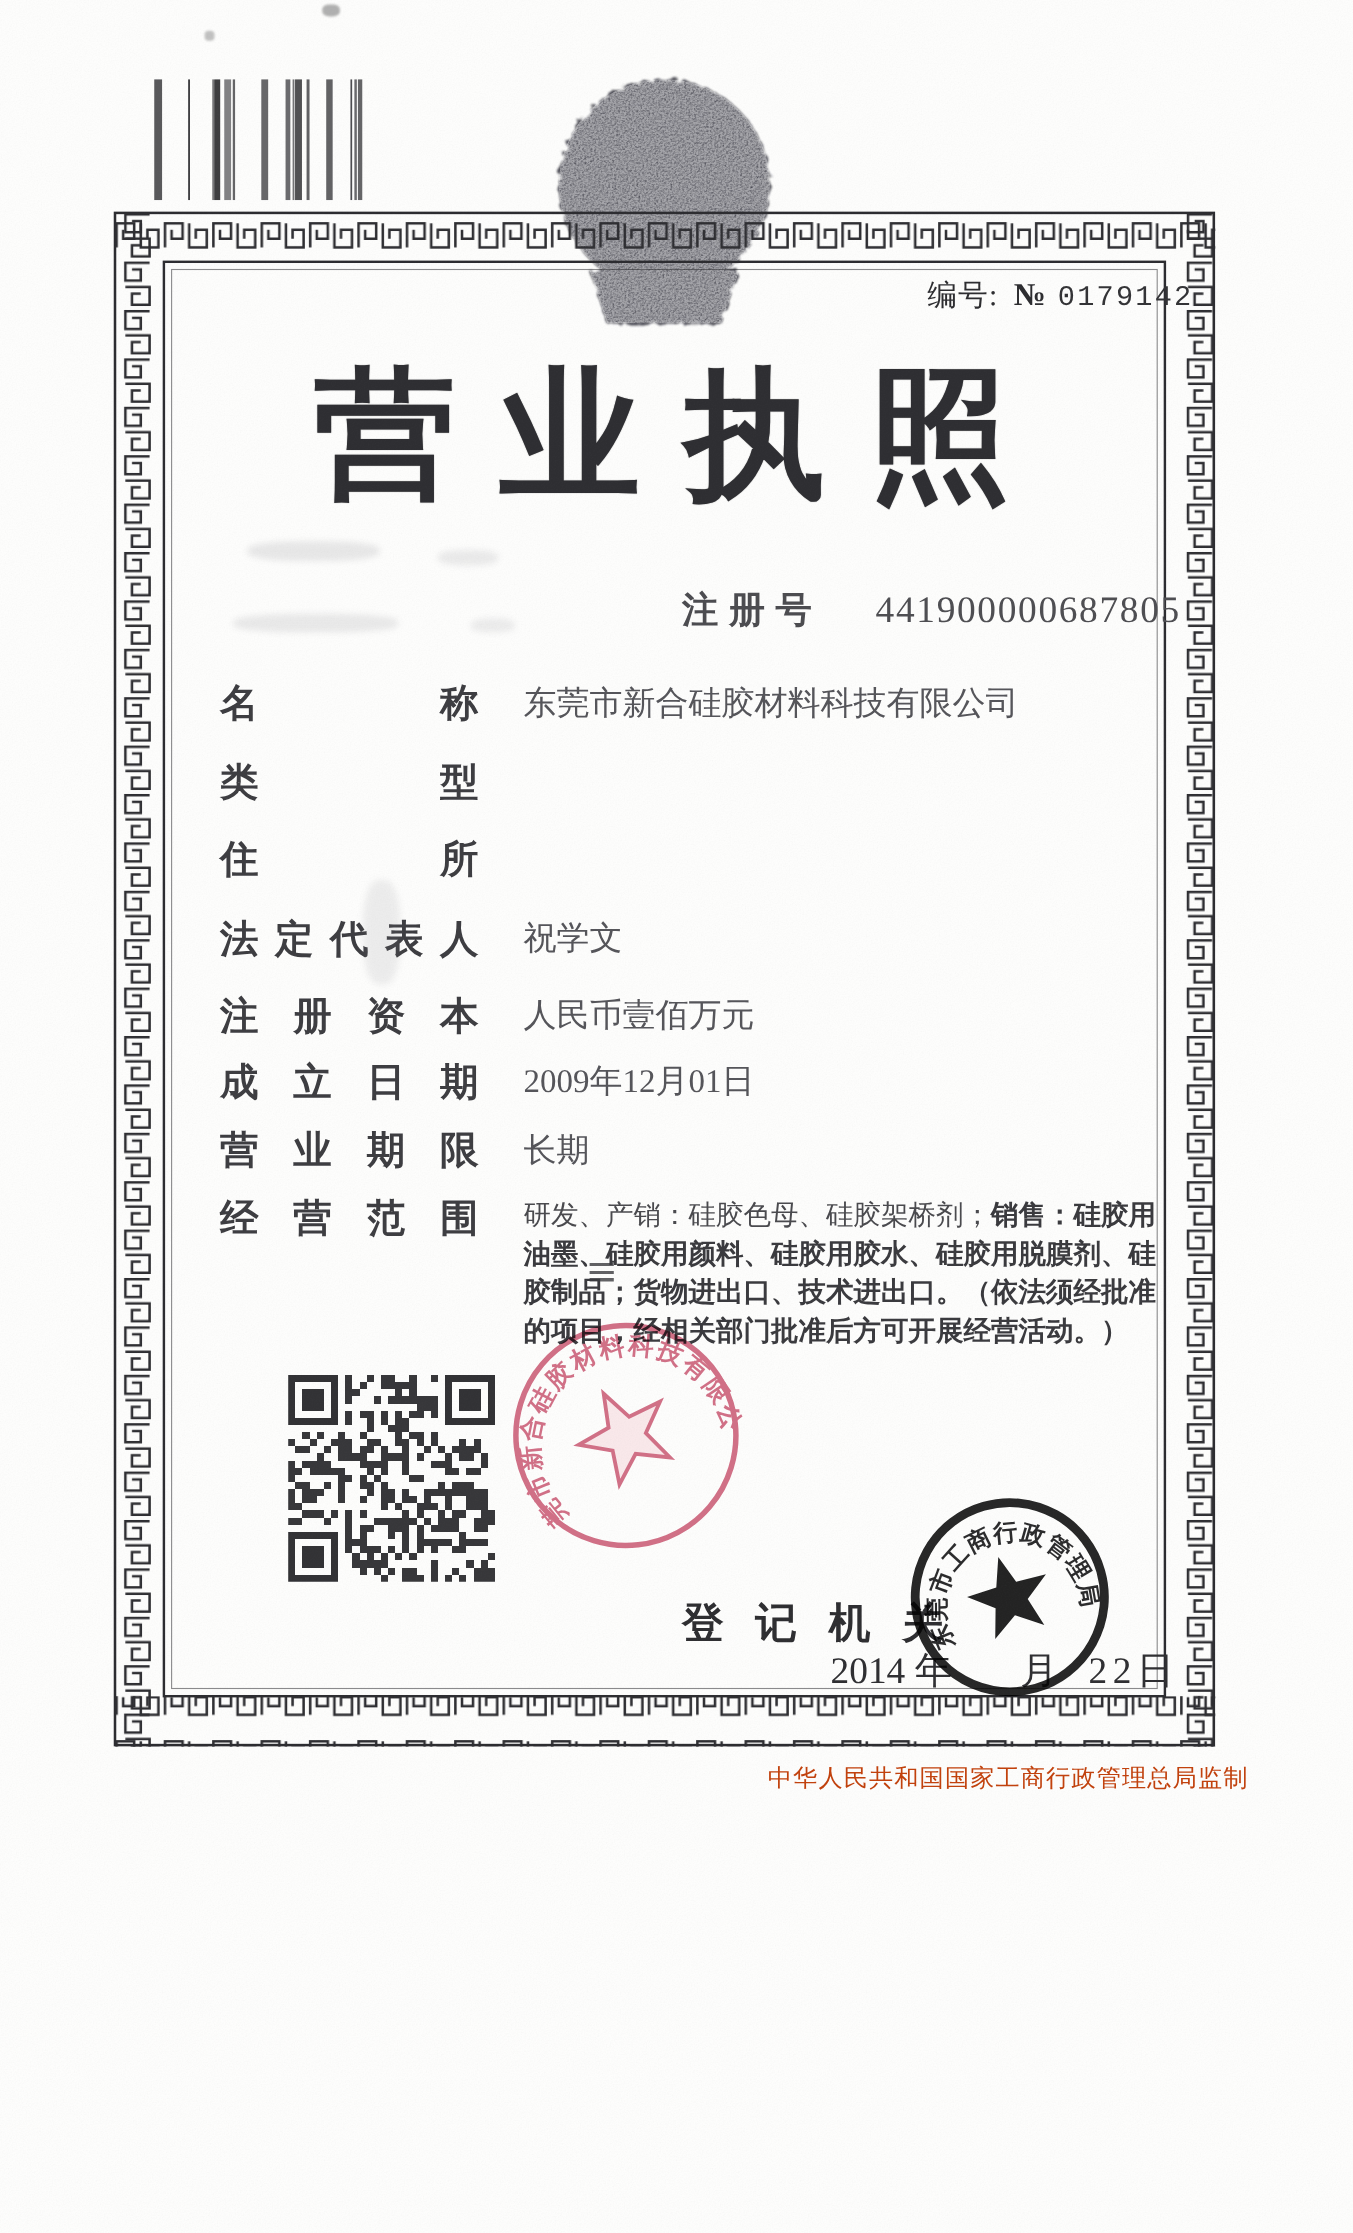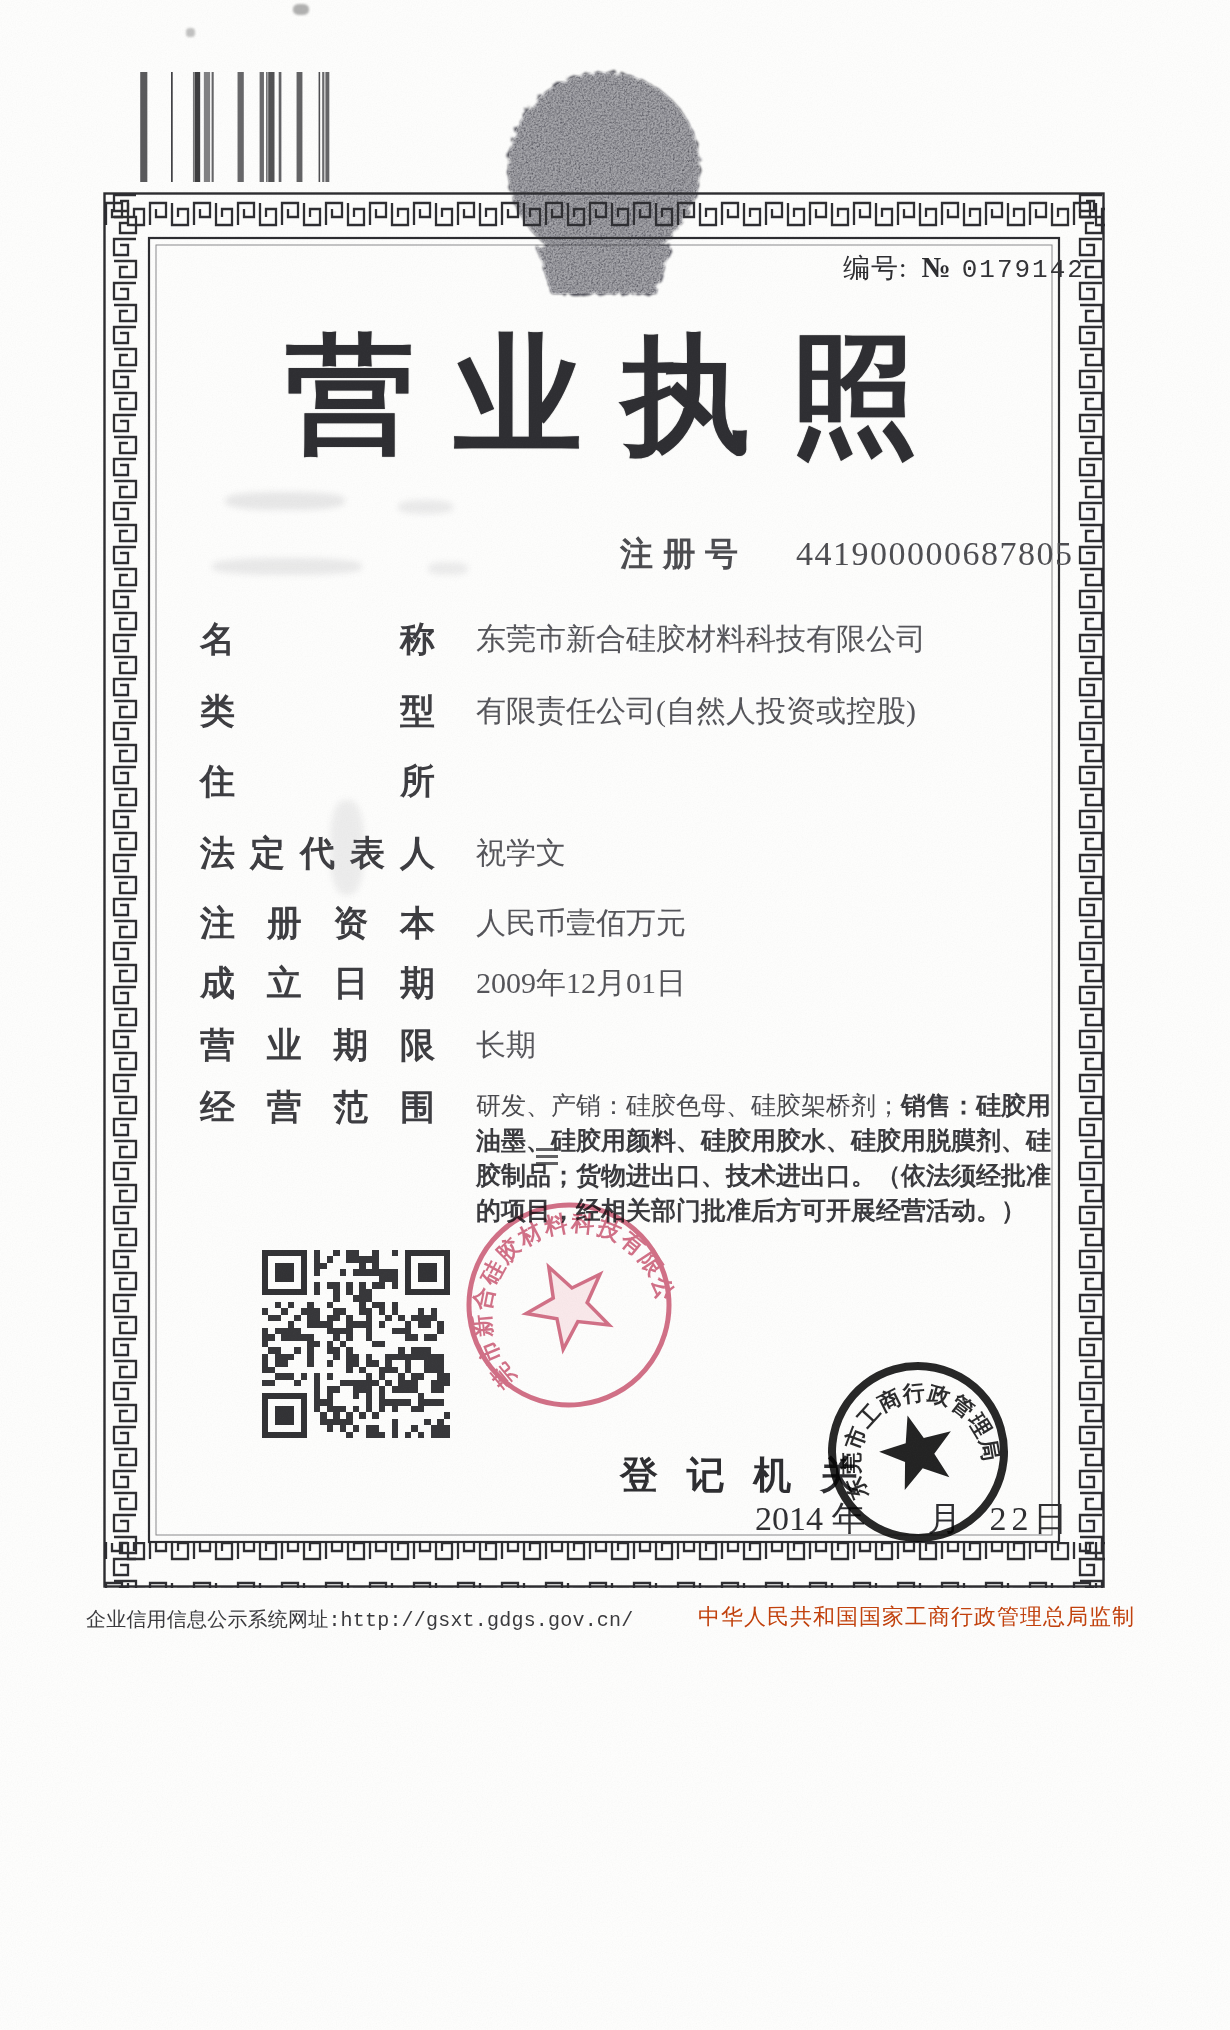--- a/index.html
+++ b/index.html
@@ -167,21 +167,20 @@
         <span>名</span>
         <span>称</span>
       </span>
     <span class="fvalue">东莞市新合硅胶材料科技有限公司</span>
   </div>
   <div class="row" style="top:688px">
     <span class="flabel">
         <span>类</span>
         <span>型</span>
       </span>
-    <span class="fvalue">有限责任公司(自然人投资或控股)</span>
   </div>
   <div class="row" style="top:758px">
     <span class="flabel">
         <span>住</span>
         <span>所</span>
       </span>
   </div>
   <div class="row" style="top:830px">
     <span class="flabel">
         <span>法</span>
@@ -554,21 +553,20 @@
     <g transform="rotate(-16 100 100)">
       <circle cx="100" cy="100" r="86" fill="none" stroke="#141414" stroke-width="8"></circle>
       <path id="blkArc" d="M 43 135 A 62 62 0 1 1 157 135" fill="none"></path>
       <text font-size="22" font-weight="700" fill="#18181a" letter-spacing="1" font-family="Liberation Serif, serif">
         <textPath href="#blkArc" startOffset="50%" text-anchor="middle">东莞市工商行政管理局</textPath>
       </text>
       <path d="M100 62 L109.4 88.2 L137.3 89.1 L115.2 106.1 L123.2 132.9 L100 117 L76.8 132.9 L84.8 106.1 L62.7 89.1 L90.6 88.2 Z" fill="#101010"></path>
     </g>
   </svg>
 
-  <div id="footerL" class="abs">企业信用信息公示系统网址:http://gsxt.gdgs.gov.cn/</div>
   <div id="footerR" class="abs">中华人民共和国国家工商行政管理总局监制</div>
 
   <div class="smudge" id="art1"></div>
   <div class="smudge" id="art2"></div>
   <div class="smudge" id="art3"></div>
   <div class="smudge" id="art4"></div>
   <div class="smudge" id="art5"></div>
   <div class="smudge" id="art6"></div>
   <div class="smudge" id="art7"></div>
   <div class="abs" id="marks"></div>

